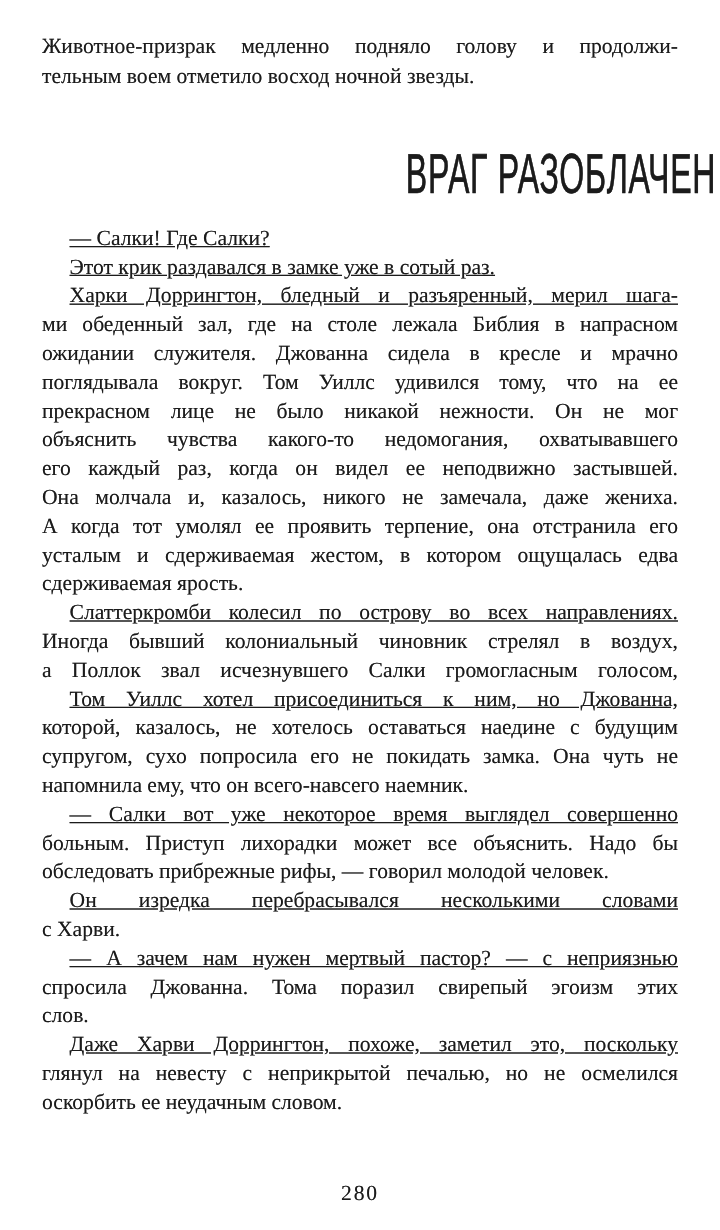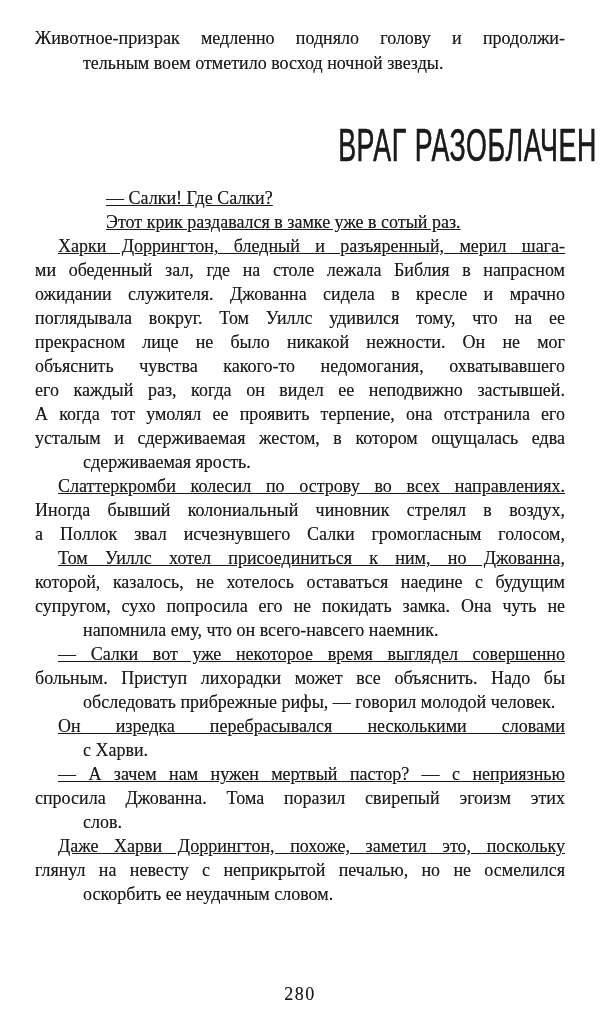--- a/index.html
+++ b/index.html
@@ -51,21 +51,21 @@
   .paragraph { margin: 0; }
   .line {
     font-size: 18px;
     line-height: 24px;
     text-align: justify;
     text-align-last: justify;
     overflow: hidden;
     white-space: nowrap;
   }
   .lead .line { line-height: 25px; }
-  .line.last { text-align-last: left; margin-left: 48px; }
+  .line.last { text-align-last: left; }
   .line.indent { text-indent: 23px; text-decoration: underline; }
   .page-number {
     position: absolute;
     bottom: 20px;
     left: 0;
     width: 100%;
     text-align: center;
     font-size: 18px;
     letter-spacing: 1.5px;
   }
@@ -94,20 +94,21 @@
         <div class="line indent last">Этот крик раздавался в замке уже в сотый раз.</div>
       </div>
       <div class="paragraph">
         <div class="line indent">Харки Доррингтон, бледный и разъяренный, мерил шага-</div>
         <div class="line">ми обеденный зал, где на столе лежала Библия в напрасном</div>
         <div class="line">ожидании служителя. Джованна сидела в кресле и мрачно</div>
         <div class="line">поглядывала вокруг. Том Уиллс удивился тому, что на ее</div>
         <div class="line">прекрасном лице не было никакой нежности. Он не мог</div>
         <div class="line">объяснить чувства какого-то недомогания, охватывавшего</div>
         <div class="line">его каждый раз, когда он видел ее неподвижно застывшей.</div>
+        <div class="line">Она молчала и, казалось, никого не замечала, даже жениха.</div>
         <div class="line">А когда тот умолял ее проявить терпение, она отстранила его</div>
         <div class="line">усталым и сдерживаемая жестом, в котором ощущалась едва</div>
         <div class="line last">сдерживаемая ярость.</div>
       </div>
       <div class="paragraph">
         <div class="line indent">Слаттеркромби колесил по острову во всех направлениях.</div>
         <div class="line">Иногда бывший колониальный чиновник стрелял в воздух,</div>
         <div class="line">а Поллок звал исчезнувшего Салки громогласным голосом,</div>
       </div>
       <div class="paragraph">

